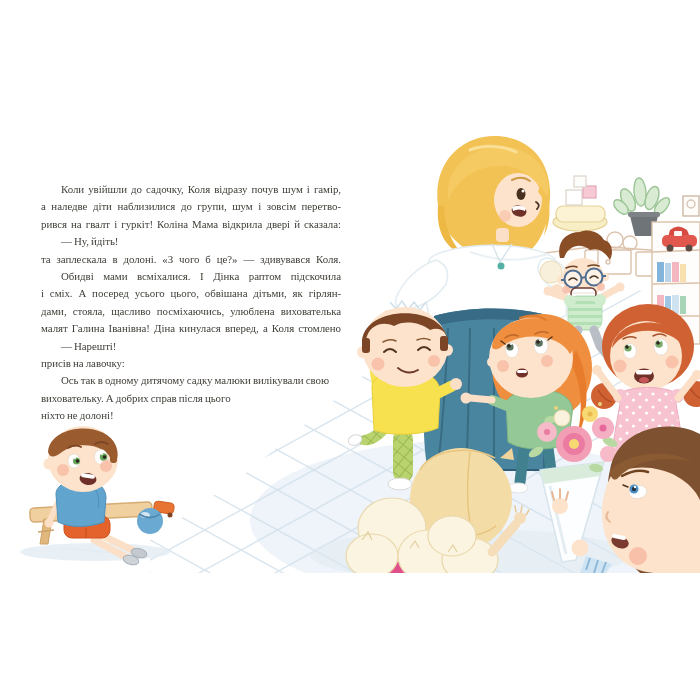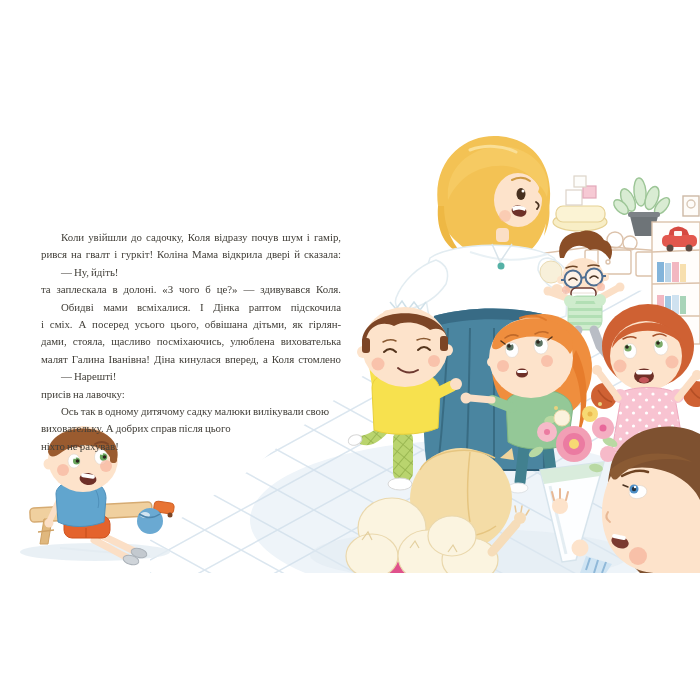--- a/index.html
+++ b/index.html
@@ -1,20 +1,20 @@
 <!DOCTYPE html>
 <html><head>
 <meta charset="utf-8">
 <style>
   html,body{margin:0;padding:0;background:#fff;}
   .page{position:relative;width:700px;height:700px;background:#ffffff;overflow:hidden;
         font-family:"Liberation Serif","DejaVu Serif",serif;}
   .illustration{position:absolute;left:0;top:0;width:700px;height:700px;}
   .story{position:absolute;left:41px;top:181px;width:300px;color:#43403a;
-         font-size:10.9px;line-height:17.4px;letter-spacing:-0.05px;word-spacing:-0.5px;margin-top:48px;}
+         font-size:10.9px;line-height:17.4px;letter-spacing:-0.05px;word-spacing:-0.5px;}
   .story p{margin:0;padding:0;}
   .j{text-align:justify;text-align-last:justify;}
   .l{text-align:left;}
   .ind{text-indent:20px;}
   .m1{margin-left:87px;}
   .m2{margin-left:99px;}
   .m3{margin-left:121px;}
 </style>
 </head>
 <body>
@@ -405,27 +405,28 @@
     <rect x="81" y="474" width="14" height="4" rx="2" transform="rotate(8 88 476)" fill="#ffffff"></rect>
     <circle cx="63" cy="470" r="6" fill="#f6b49c" opacity="0.7"></circle>
         <circle cx="106" cy="466" r="6" fill="#f6b49c" opacity="0.7"></circle>
   </g>
 
   <rect x="0" y="573" width="700" height="127" fill="#ffffff"></rect>
 </svg>
 
 <section class="story">
   <p class="ln j ind">Коли увійшли до садочку, Коля відразу почув шум і гамір,</p>
+  <p class="ln j">а наледве діти наблизилися до групи, шум і зовсім перетво-</p>
   <p class="ln j">рився на гвалт і гуркіт! Коліна Мама відкрила двері й сказала:</p>
   <p class="ln l ind">— Ну, йдіть!</p>
   <p class="ln j">та заплескала в долоні. «З чого б це?» — здивувався Коля.</p>
   <p class="ln j ind">Обидві мами всміхалися. І Дінка раптом підскочила</p>
   <p class="ln j">і сміх. А посеред усього цього, обвішана дітьми, як гірлян-</p>
   <p class="ln j">дами, стояла, щасливо посміхаючись, улюблена вихователька</p>
   <p class="ln j">малят Галина Іванівна! Діна кинулася вперед, а Коля стомлено</p>
   <p class="ln l ind">— Нарешті!</p>
   <p class="ln l">присів на лавочку:</p>
   <p class="ln l ind">Ось так в одному дитячому садку малюки вилікували свою</p>
   <p class="ln l m1">виховательку. А добрих справ після цього</p>
-  <p class="ln l m3">ніхто не рахував!</p>
+  <p class="ln l m3">ніхто не долоні!</p>
 </section>
 
 </div>
 
 </body></html>

